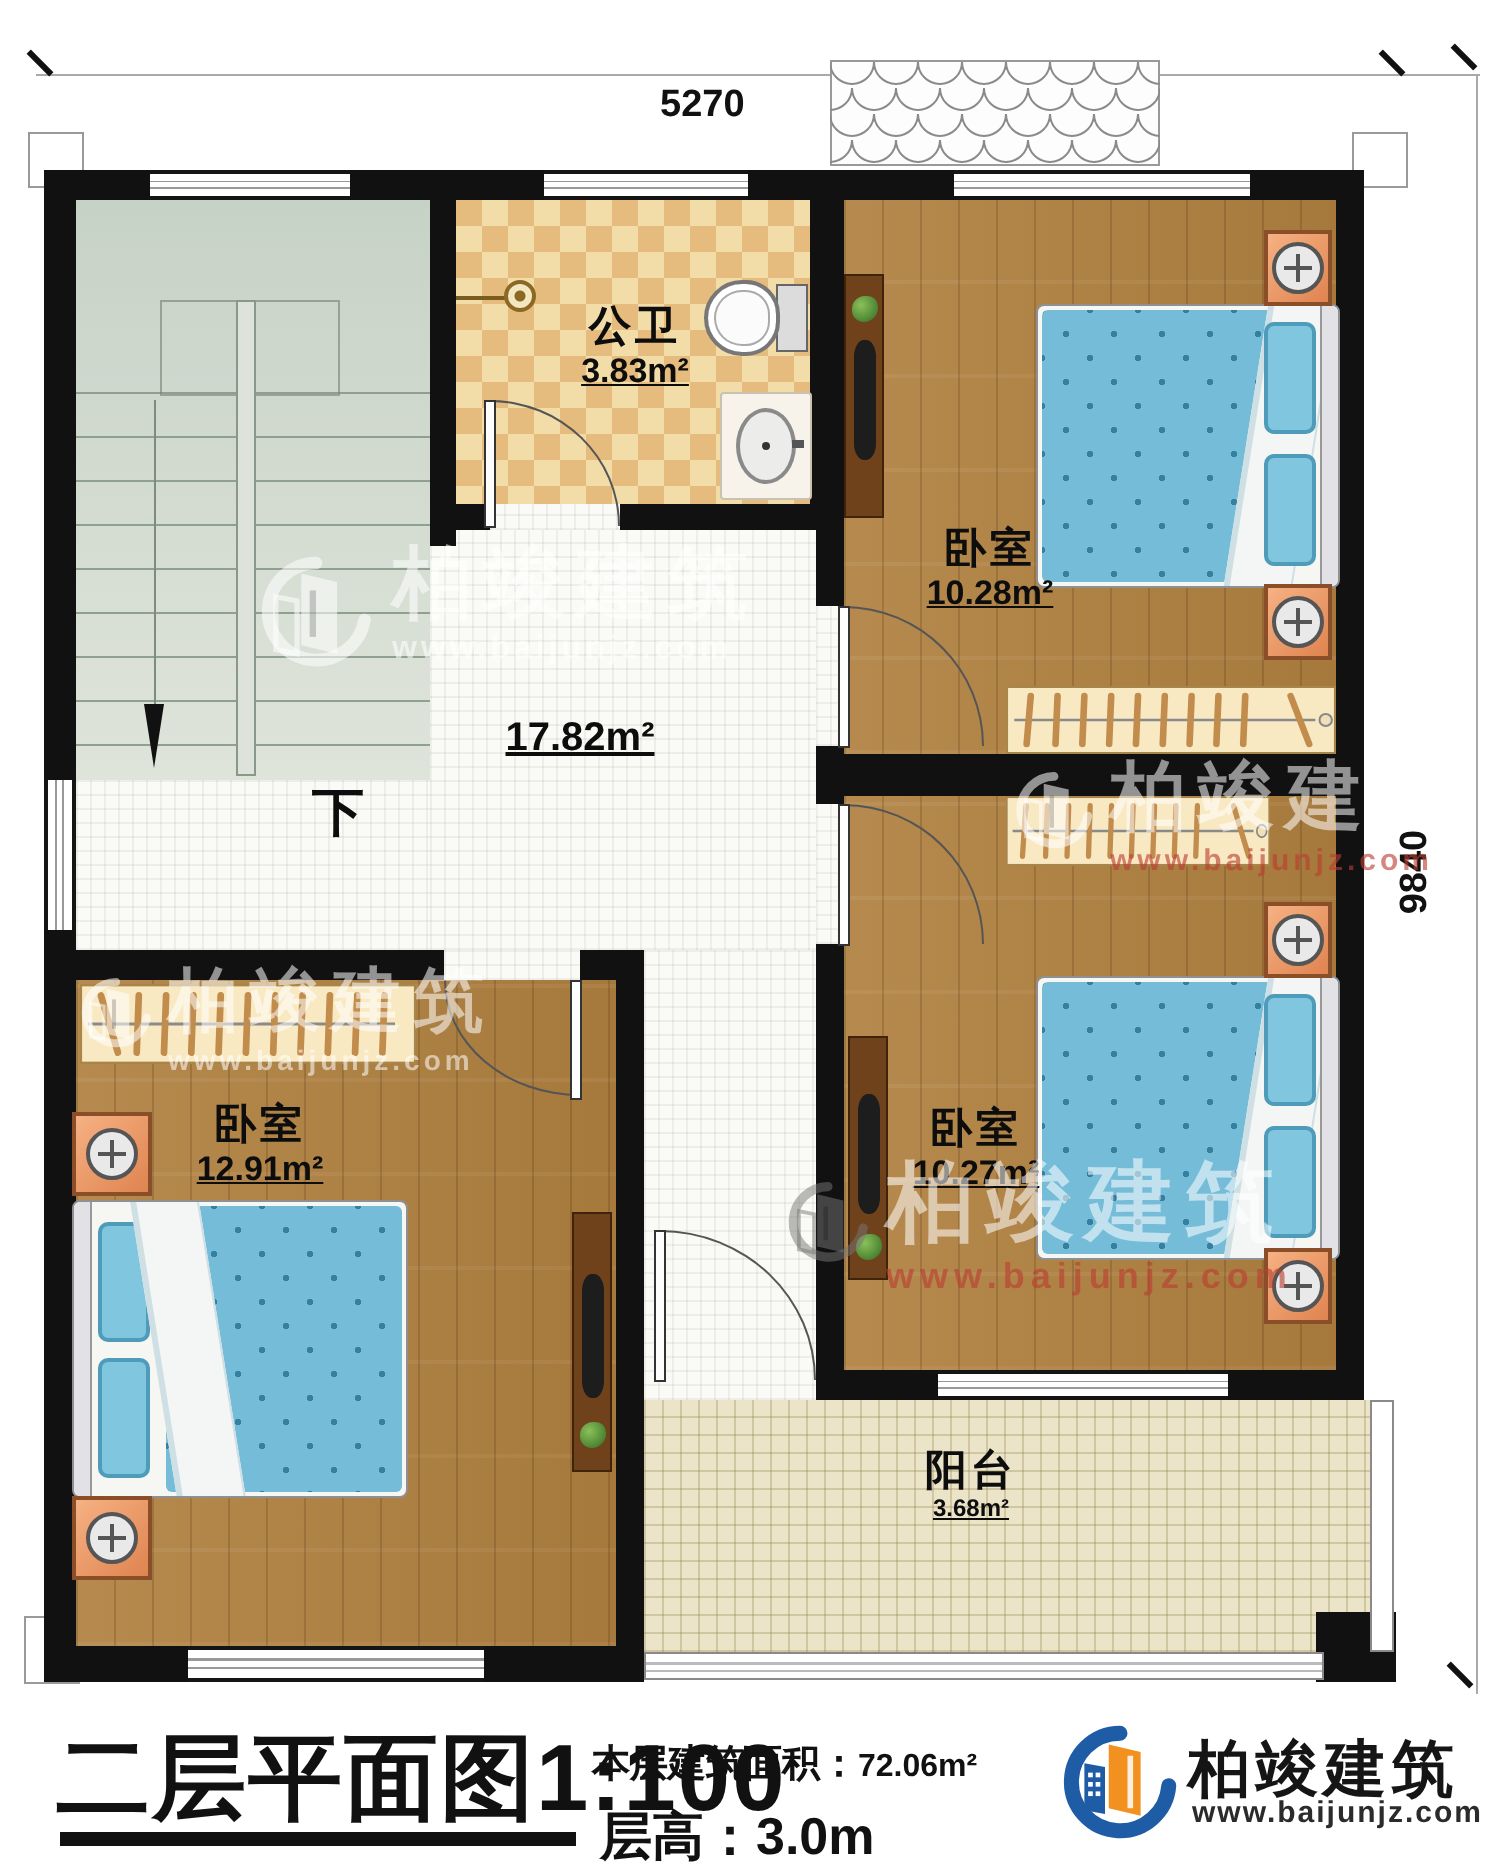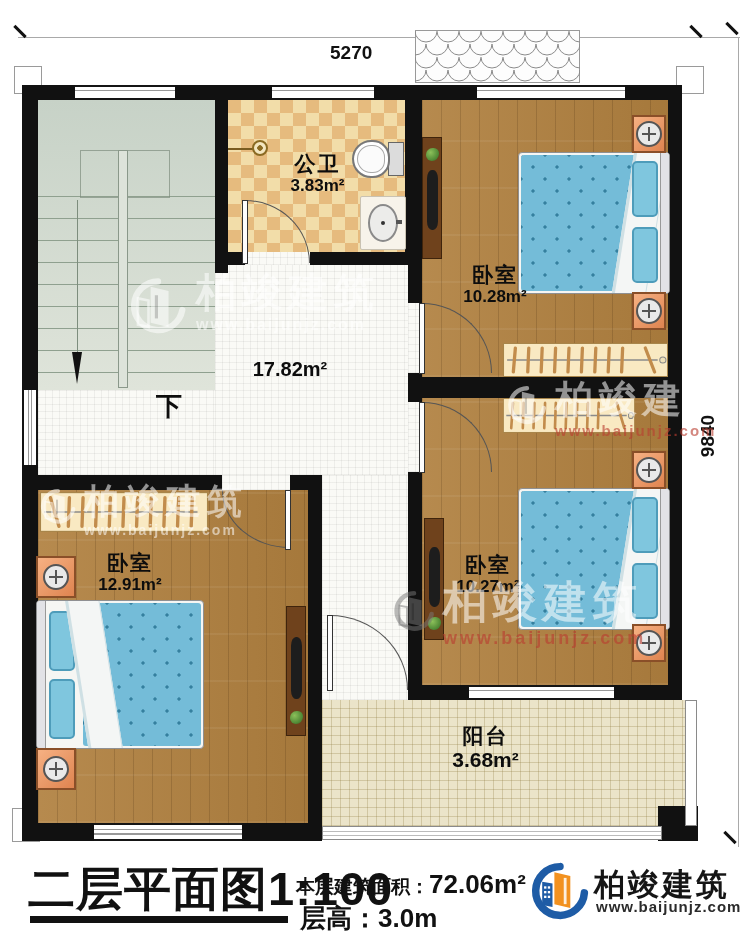--- a/index.html
+++ b/index.html
@@ -42,21 +42,21 @@
   .desk{position:absolute;background:#6f421c;border:1px solid #3f240c;box-sizing:border-box;}
   .monitor{position:absolute;background:#1d1d1d;border-radius:45%/14%;}
   .plant{position:absolute;width:13px;height:13px;border-radius:50% 40% 55% 45%;
     background:radial-gradient(circle at 35% 35%,#8cc05a,#2f6b22);}
   .arc{position:absolute;box-sizing:border-box;}
   .arc-tr{border-top:1.5px solid #555;border-right:1.5px solid #555;border-radius:0 100% 0 0;}
   .arc-bl{border-bottom:1.5px solid #555;border-left:1.5px solid #555;border-radius:0 0 0 100%;}
   .leaf{position:absolute;background:#fdfdfd;border:1px solid #333;box-sizing:border-box;}
   .room-label{position:absolute;text-align:center;font-weight:bold;color:#0d0d0d;line-height:1.12;}
   .room-label .nm{font-size:21px;letter-spacing:2px;}
-  .room-label .ar{font-size:17px;}
+  .room-label .ar{font-size:17px;text-decoration:underline;}
   .wm{position:absolute;display:flex;align-items:flex-start;gap:6px;color:rgba(255,255,255,.55);pointer-events:none;}
   .wm-brand{font-weight:bold;letter-spacing:6px;line-height:1;white-space:nowrap;}
   .wm-url{font-weight:bold;letter-spacing:2px;margin-top:4px;white-space:nowrap;}
   .red{color:rgba(185,62,48,.62);}
   .gray{color:rgba(120,120,120,.5);}
   .dim-line{position:absolute;background:#a9a9a9;}
   .tick{position:absolute;width:16px;height:3px;background:#111;transform:rotate(45deg);}
   .dim-text{position:absolute;font-weight:bold;font-size:19px;color:#111;}
   .footer-title{position:absolute;font-weight:bold;font-size:47px;letter-spacing:1px;white-space:nowrap;}
   .footer-sub{position:absolute;font-weight:bold;font-size:19px;white-space:nowrap;}
@@ -295,21 +295,21 @@
 </div>
 <div class="room-label" style="left:85px;top:551px;width:90px;">
   <div class="nm">卧室</div>
   <div class="ar">12.91m²</div>
 </div>
 <div class="room-label" style="left:235px;top:358px;width:110px;">
   <div class="ar" style="font-size:20px;">17.82m²</div>
 </div>
 <div class="room-label" style="left:438px;top:724px;width:95px;">
   <div class="nm">阳台</div>
-  <div class="ar" style="font-size:21px;">3.68m²</div>
+  <div class="ar" style="font-size:12px;">3.68m²</div>
 </div>
 <div class="room-label" style="left:150px;top:392px;width:40px;">
   <div class="nm" style="font-size:26px;">下</div>
 </div>
 
 <div class="wm" style="left:126px;top:272px;">
   <svg style="width:64px;height:76px;">
       <use href="#wm-glyph"></use>
     </svg>
   <div>
@@ -343,21 +343,21 @@
     <div class="wm-brand" style="font-size:44px;">柏竣建筑</div>
     <div class="wm-url red" style="font-size:18px;letter-spacing:3px;">www.baijunjz.com</div>
   </div>
 </div>
 
 <div class="footer-title" style="left:28px;top:858px;">
   <span>二层平面图</span><span>1:100</span>
 </div>
 <div class="abs" style="left:30px;top:916px;width:258px;height:7px;background:#111;"></div>
 <div class="footer-sub" style="left:296px;top:869px;">
-  <span>本层建筑面积：</span><span style="font-size:26px;">72.06m²</span>
+  <span>本层建筑面积：</span><span style="font-size:16px;">72.06m²</span>
 </div>
 <div class="footer-sub" style="left:300px;top:901px;font-size:26px;">
   <span>层高：</span><span>3.0m</span>
 </div>
 <svg class="abs" style="left:530px;top:860px;width:60px;height:62px;" viewBox="0 0 64 64">
   <path d="M32 6 A26 26 0 1 0 58 34" fill="none" stroke="#1e5ca6" stroke-width="8" stroke-linecap="round"></path>
   <polygon points="26,12 43,16 43,50 26,46" fill="#f2911f"></polygon>
   <polygon points="13,22 24,24 24,49 13,47" fill="#1e5ca6"></polygon>
   <rect x="36" y="18" width="3" height="28" fill="#fff" opacity="0.85"></rect>
   <g fill="#fff">

